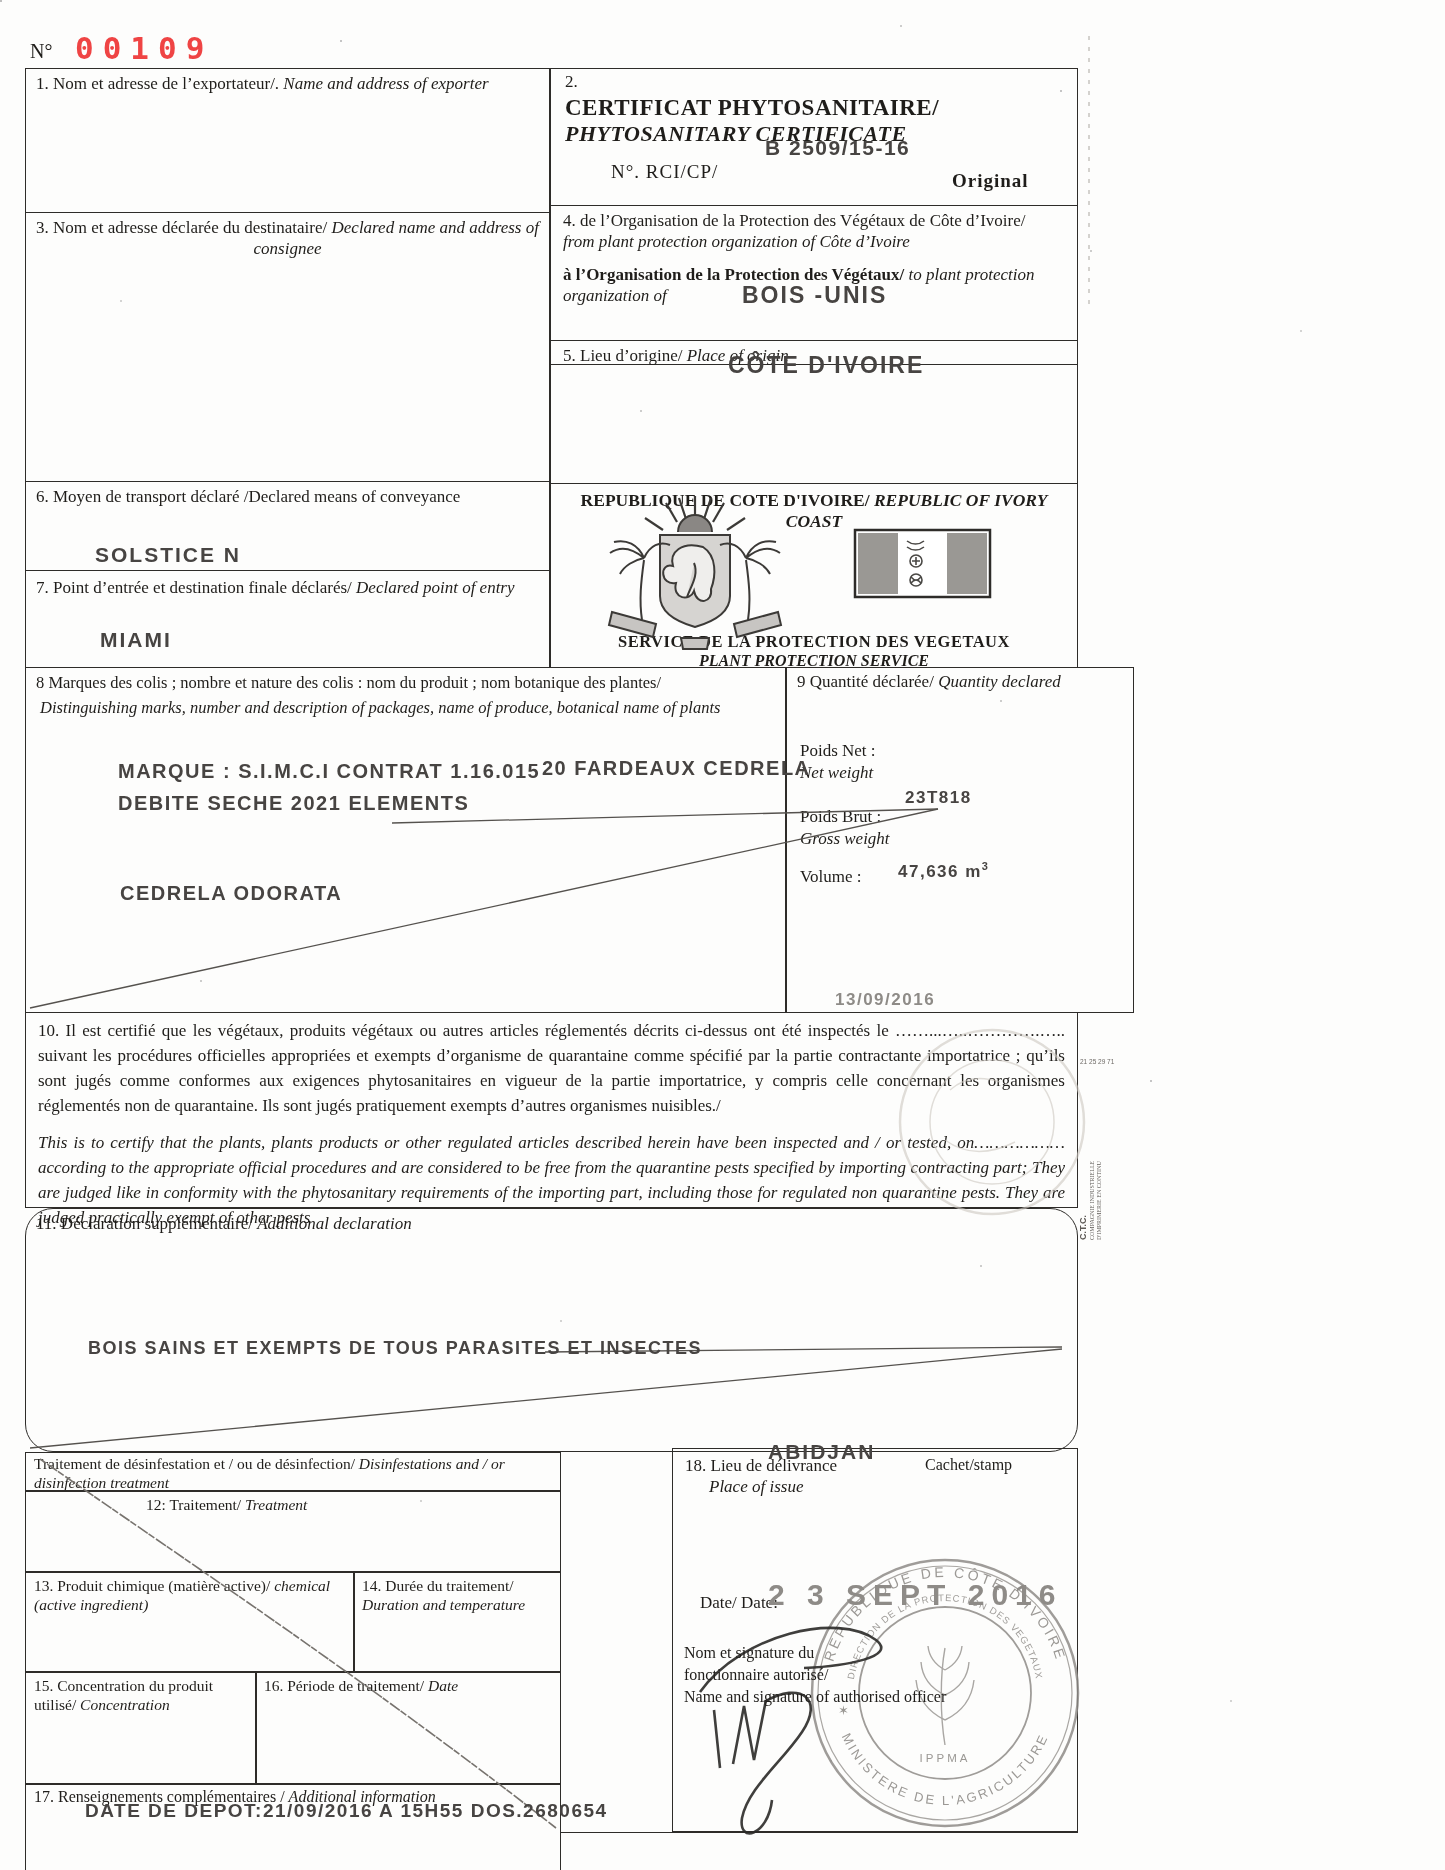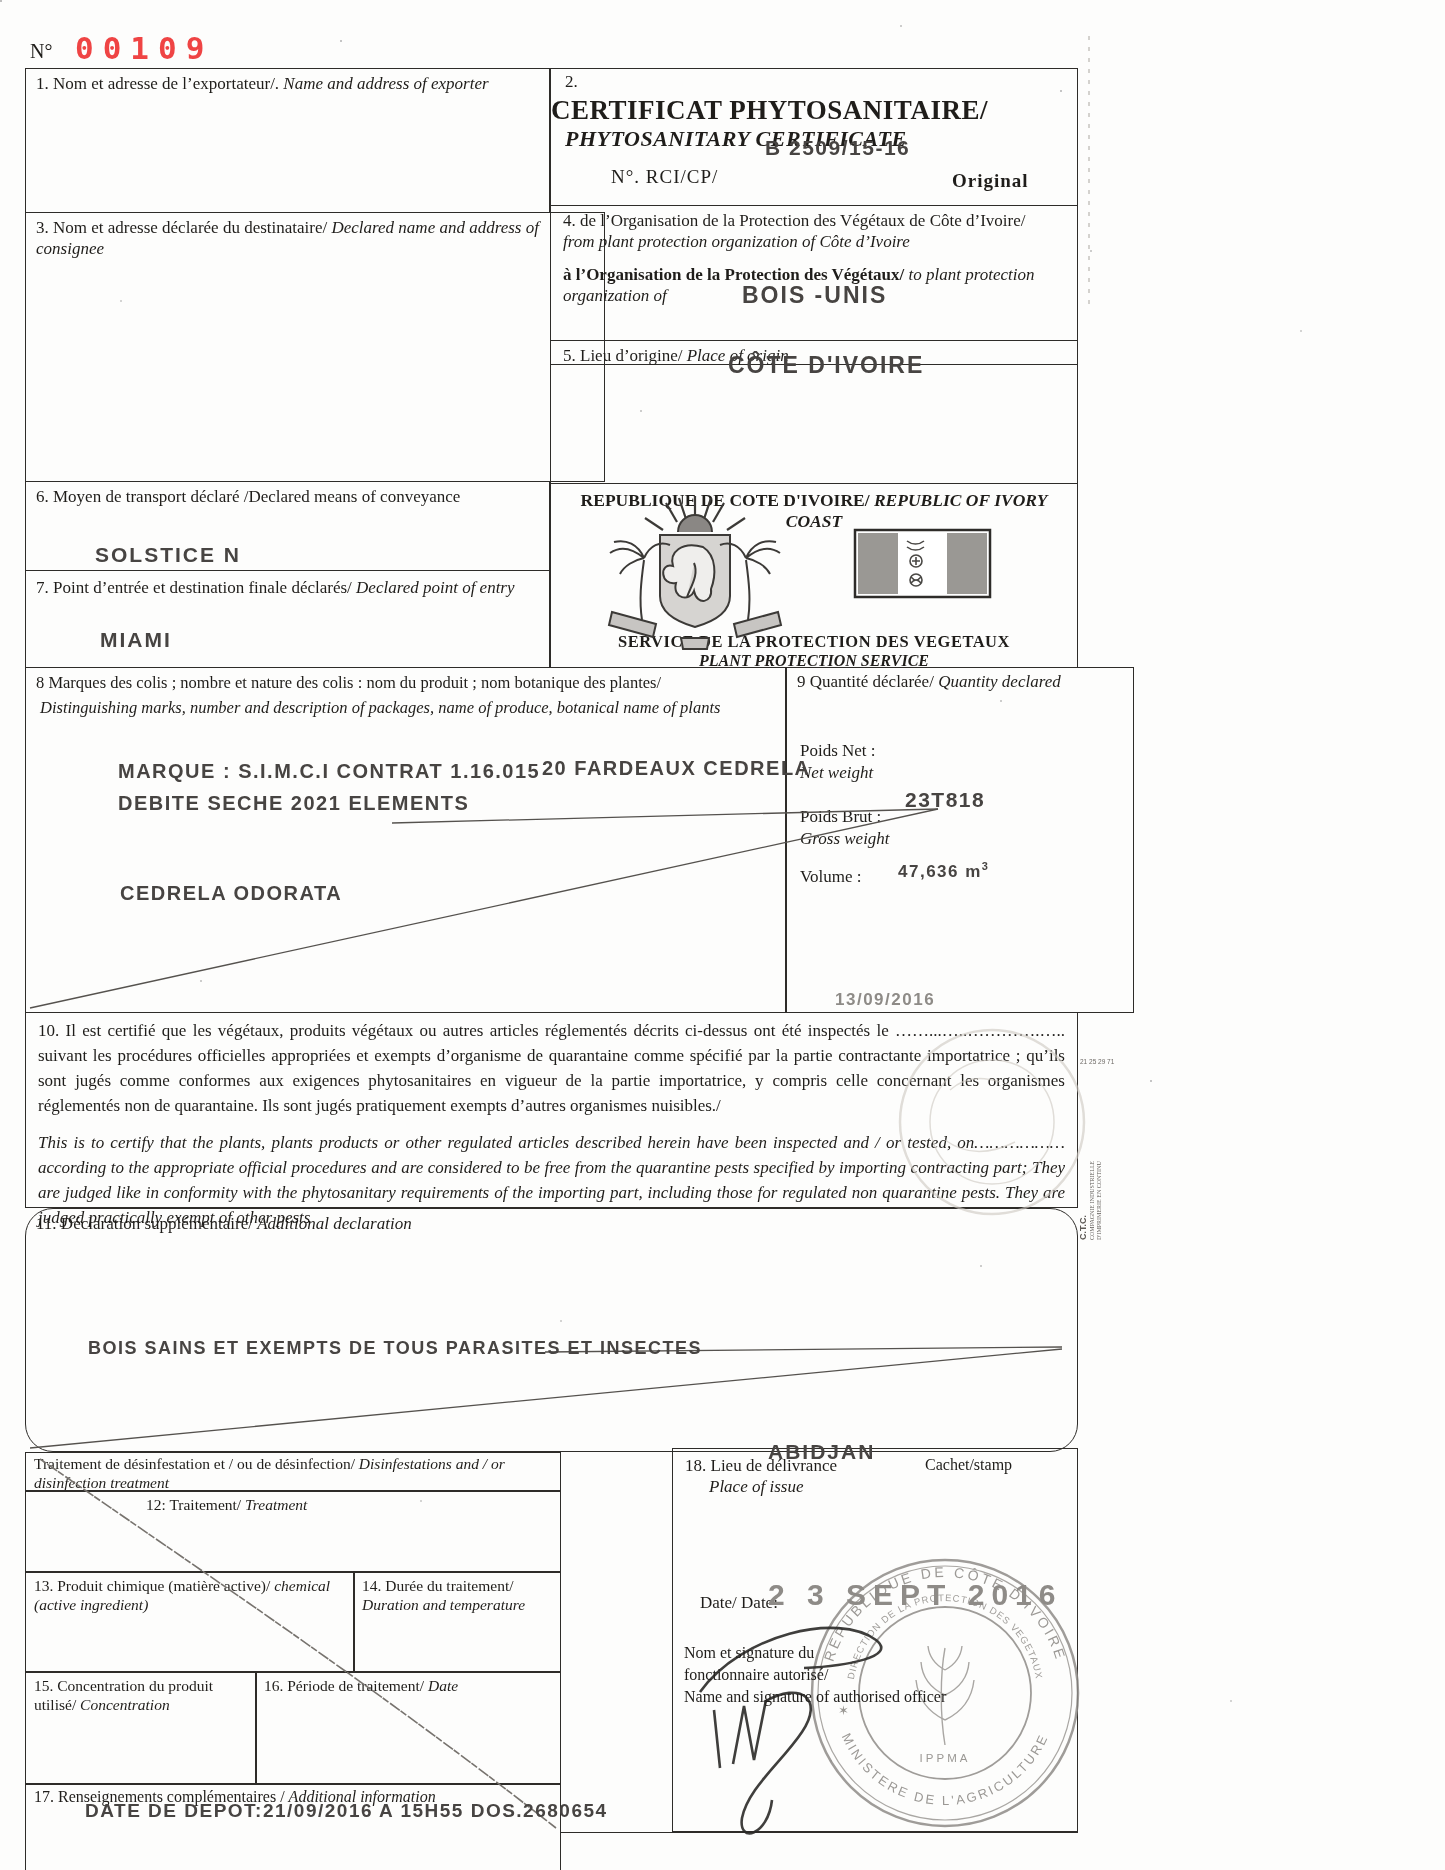--- a/index.html
+++ b/index.html
@@ -35,28 +35,28 @@
 
   <div class="bx" style="left:25px;top:68px;width:525px;height:145px;">
     <div class="lbl" style="padding:4px 10px;">
       <span>1. Nom et adresse de l’exportateur/.</span>
       <span class="it">Name and address of exporter</span>
     </div>
   </div>
 
   <div class="bx" style="left:550px;top:68px;width:528px;height:138px;">
     <div style="padding:3px 14px;font-size:17px;">2.</div>
-    <div style="padding:0 0;font-size:27px;letter-spacing:.5px;font-weight:600;">CERTIFICAT PHYTOSANITAIRE/</div>
+    <div style="padding:0 14px;font-size:23px;letter-spacing:.5px;font-weight:600;">CERTIFICAT PHYTOSANITAIRE/</div>
     <div class="it" style="padding:0 14px;font-size:22px;letter-spacing:.5px;font-weight:600;">PHYTOSANITARY CERTIFICATE</div>
     <div style="padding:14px 14px 0 60px;font-size:19px;letter-spacing:1px;">N°. RCI/CP/</div>
   </div>
   <div class="st" style="left:765px;top:136px;font-size:21px;">B 2509/15-16</div>
   <div class="abs serif-b" style="left:952px;top:170px;font-size:19px;letter-spacing:1px;">Original</div>
 
-  <div class="bx" style="left:25px;top:212px;width:580px;height:270px;">
+  <div class="bx" style="left:25px;top:212px;width:525px;height:270px;text-align:center;">
     <div class="lbl" style="padding:4px 10px;">
       <span>3. Nom et adresse déclarée du destinataire/</span>
       <span class="it">Declared name and address of consignee</span>
     </div>
   </div>
 
   <div class="bx" style="left:550px;top:205px;width:528px;height:160px;">
     <div class="lbl" style="padding:4px 12px 0 12px;">4.  de l’Organisation de la Protection des Végétaux de Côte d’Ivoire/</div>
     <div class="lbl it" style="padding:0 12px;">from plant protection organization of Côte d’Ivoire</div>
     <div class="lbl" style="padding:12px 12px 0 12px;width:480px;">
@@ -106,21 +106,21 @@
   <div class="st" style="left:120px;top:882px;font-size:20px;">CEDRELA ODORATA</div>
 
   <div class="bx" style="left:786px;top:667px;width:348px;height:346px;">
     <div style="padding:4px 10px;font-size:17px;">
       <span>9 Quantité déclarée/</span>
       <span class="it">Quantity declared</span>
     </div>
   </div>
   <div class="abs lbl" style="left:800px;top:740px;">Poids Net :</div>
   <div class="abs lbl it" style="left:800px;top:762px;">Net weight</div>
-  <div class="st" style="left:905px;top:788px;font-size:21px;">23T818</div>
+  <div class="st" style="left:905px;top:788px;font-size:17px;">23T818</div>
   <div class="abs lbl" style="left:800px;top:806px;">Poids Brut :</div>
   <div class="abs lbl it" style="left:800px;top:828px;">Gross weight</div>
   <div class="abs lbl" style="left:800px;top:866px;">Volume :</div>
   <div class="st" style="left:898px;top:860px;font-size:17px;">
     <span>47,636 m</span><sup style="font-size:11px;">3</sup>
   </div>
   <div class="st st-faded" style="left:835px;top:990px;font-size:17px;">13/09/2016</div>
 
   <div class="bx" style="left:25px;top:1012px;width:1053px;height:196px;">
     <div class="just" style="padding:5px 12px 0 12px;font-size:17px;line-height:25px;">10. Il est certifié que les végétaux, produits végétaux ou autres articles réglementés décrits ci-dessus ont été inspectés  le ……...…..………….….. suivant les procédures officielles appropriées et exempts d’organisme de quarantaine comme spécifié par la partie contractante importatrice ; qu’ils sont jugés comme conformes aux exigences phytosanitaires en vigueur de la partie importatrice, y compris celle concernant les organismes réglementés non de quarantaine. Ils sont jugés pratiquement exempts d’autres organismes nuisibles./</div>

